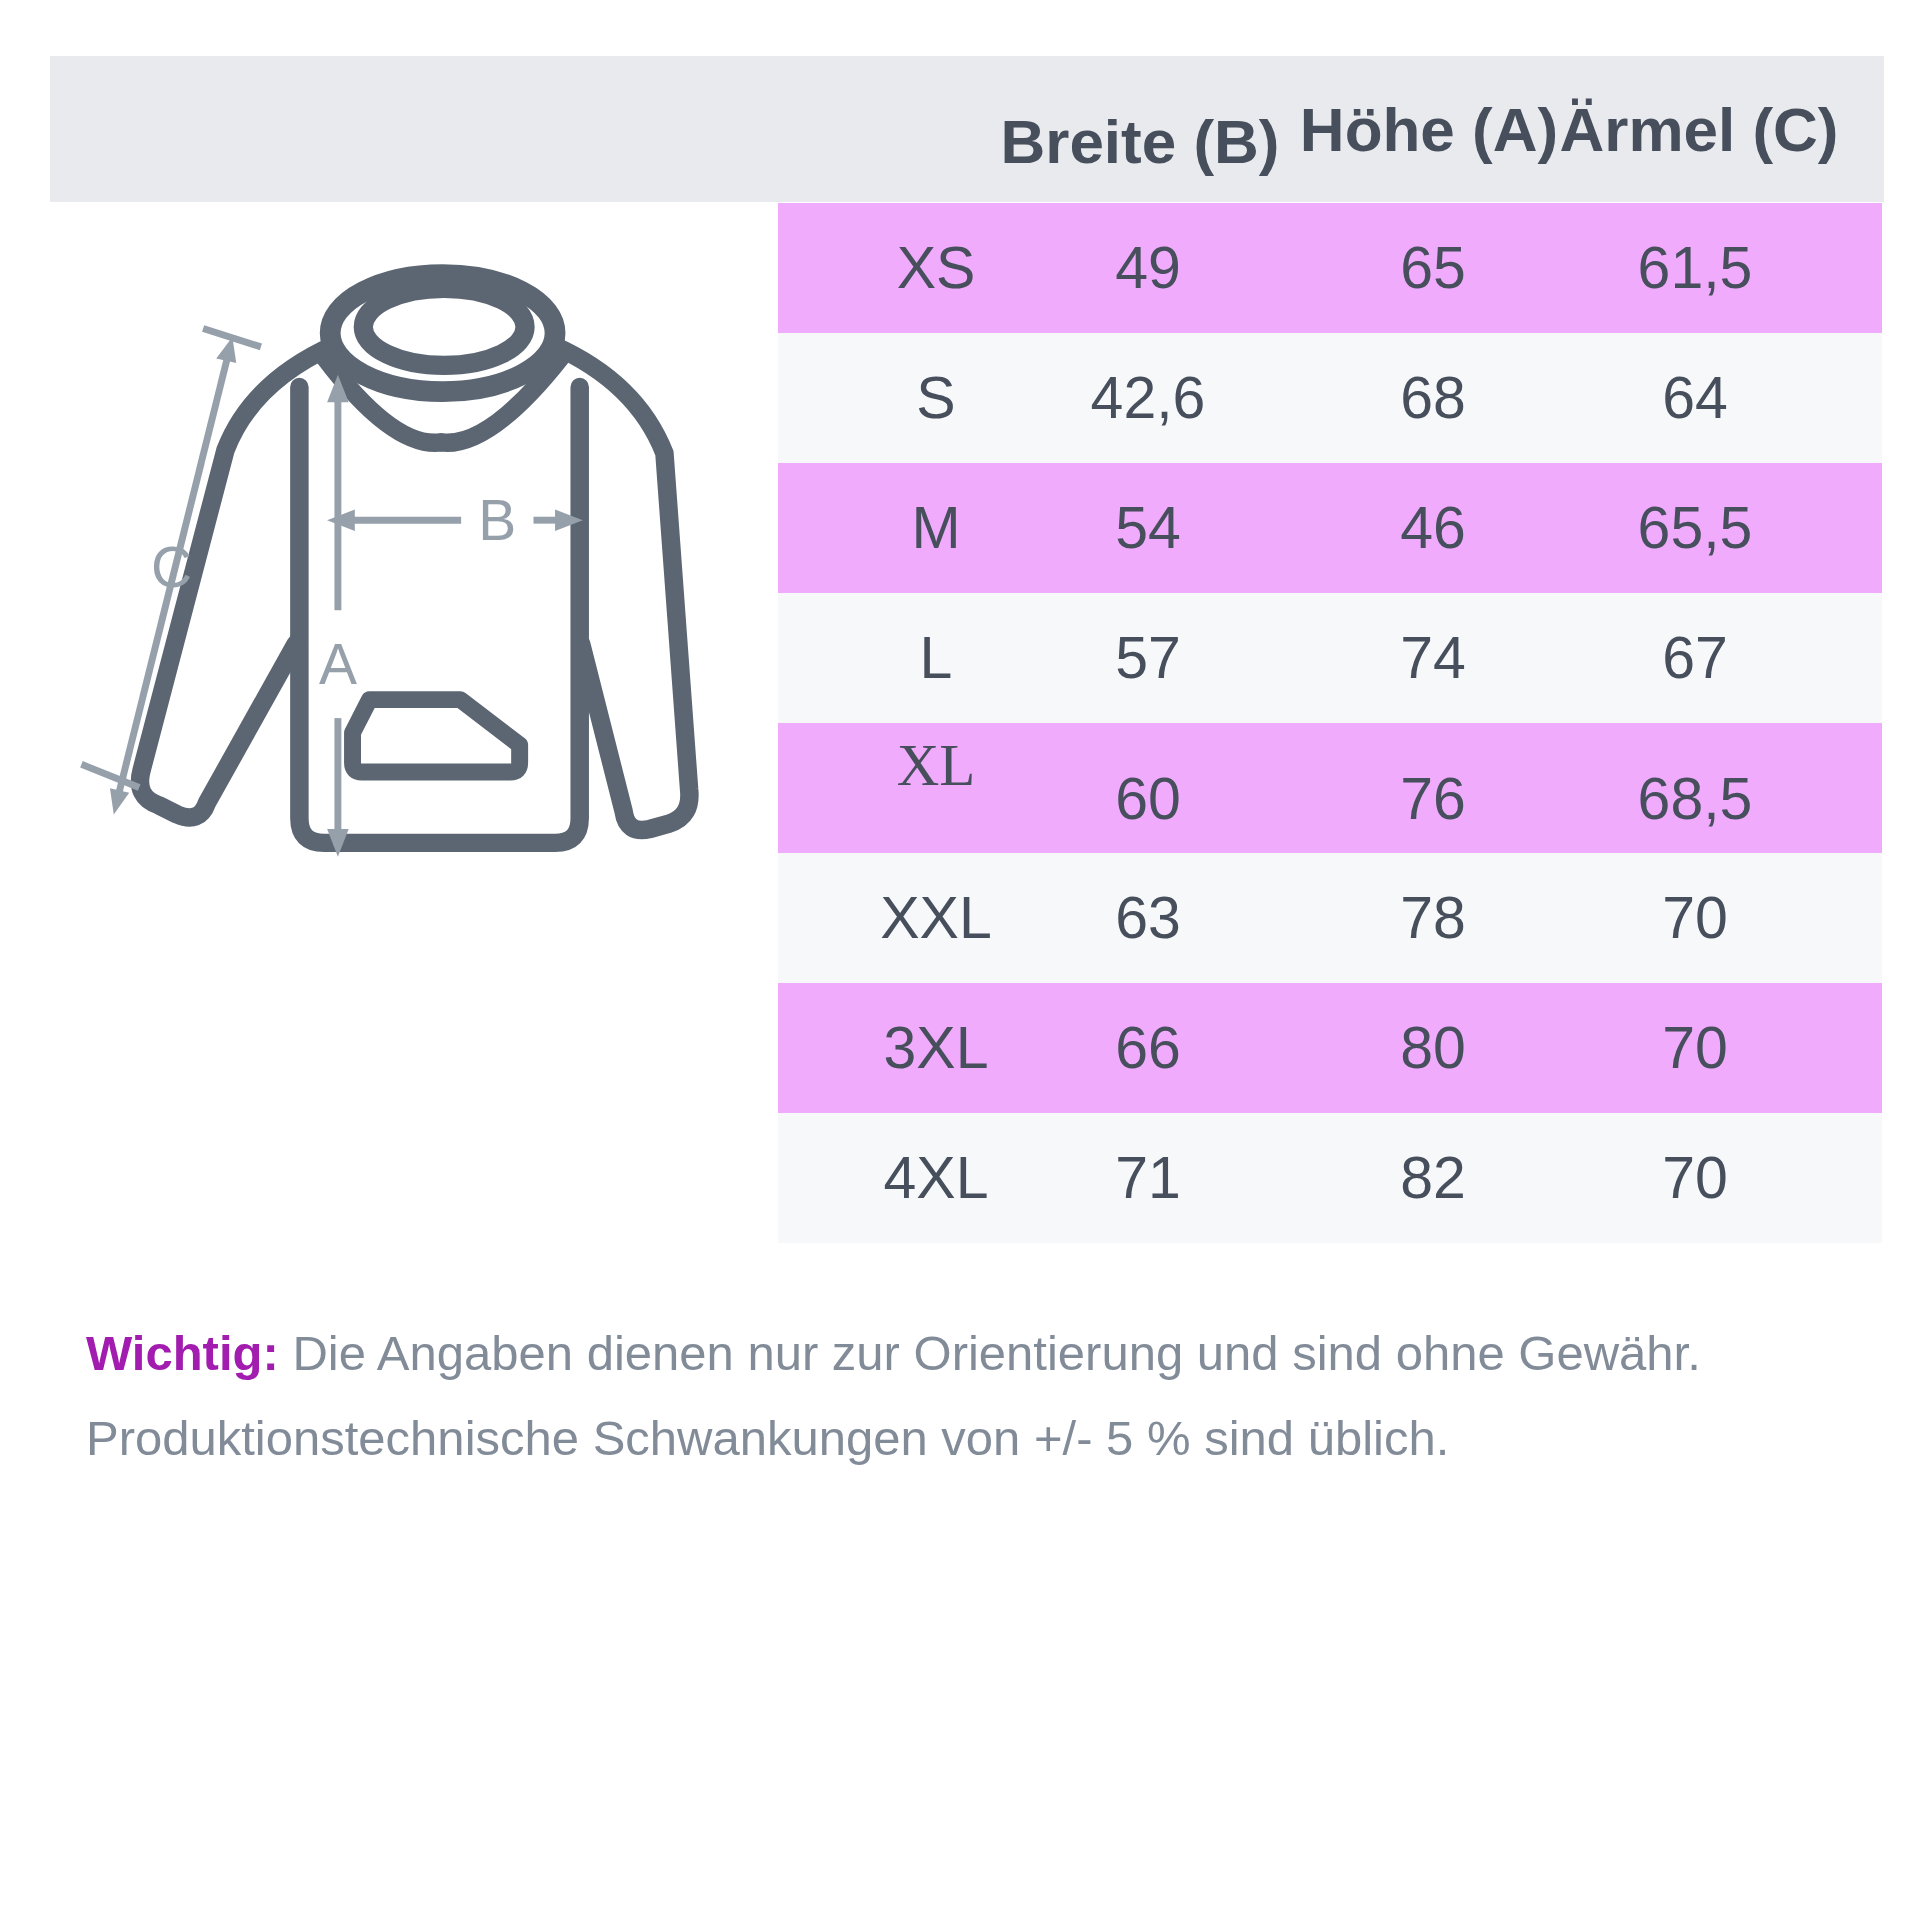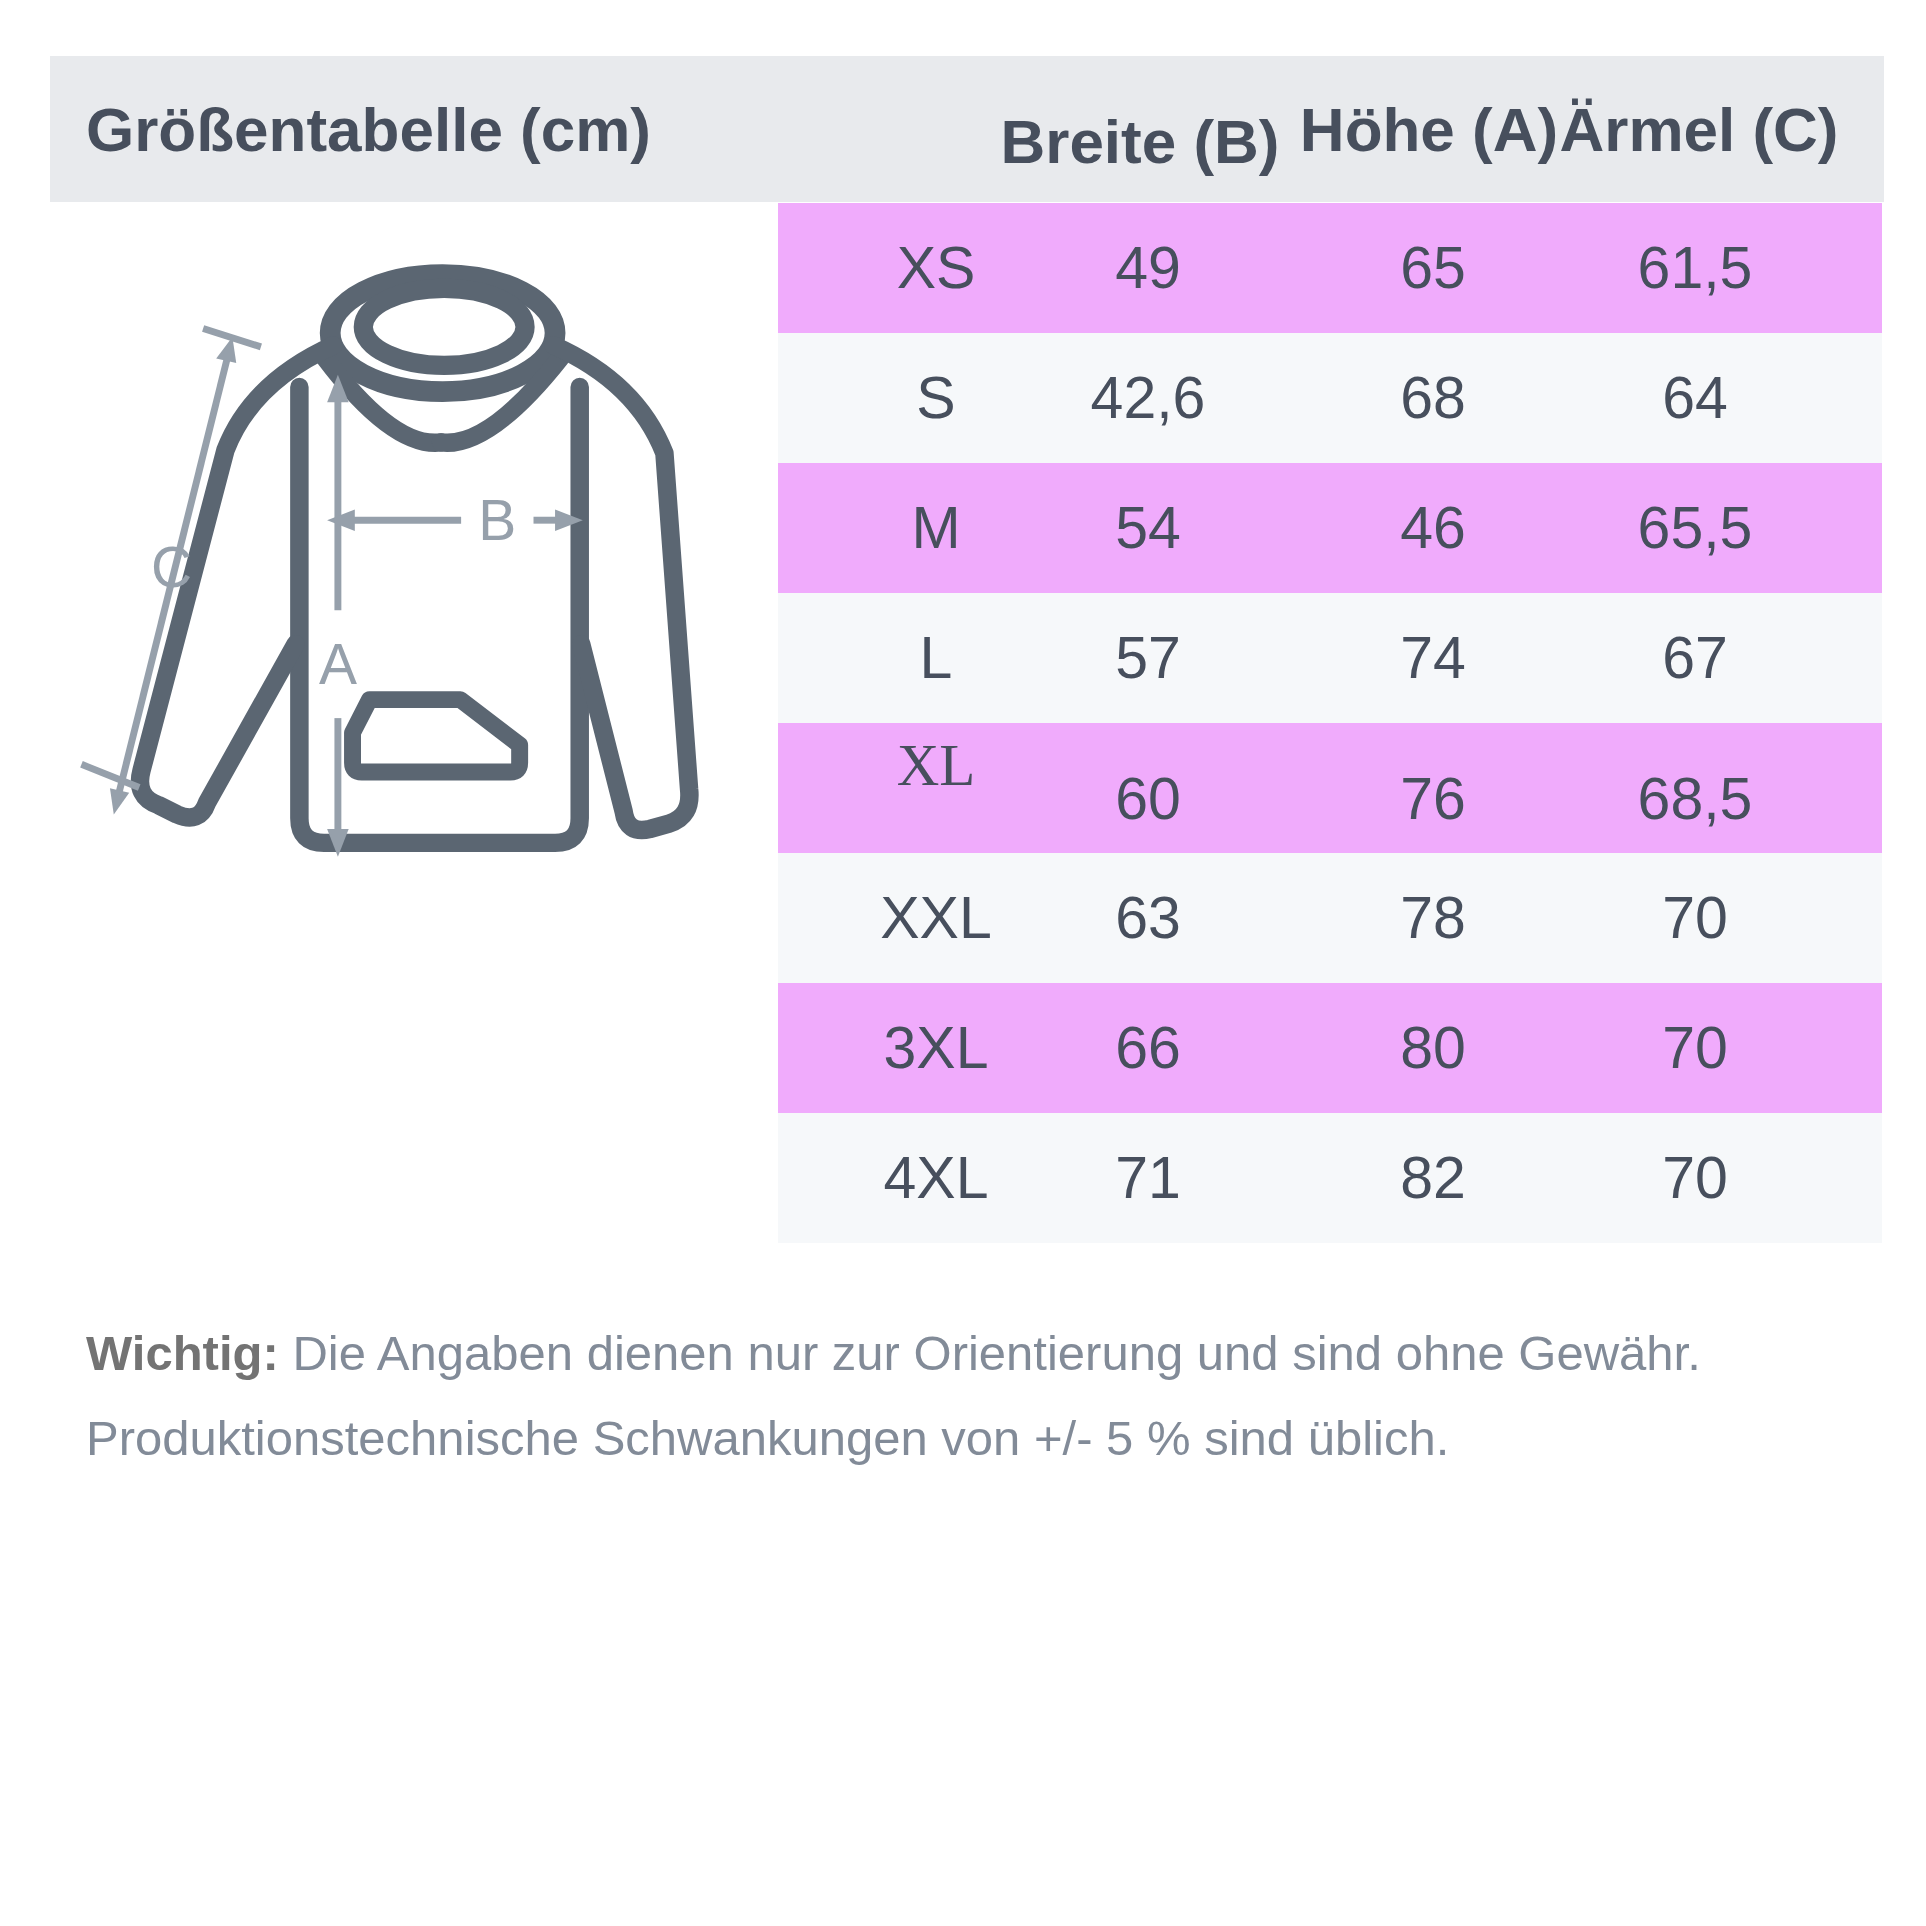--- a/index.html
+++ b/index.html
@@ -42,27 +42,26 @@
 
   
   .diagram{position:absolute;left:62px;top:216px;width:732px;height:670px;}
   .diagram svg{display:block;width:732px;height:670px;}
 
   
   .note{
     position:absolute;left:86px;top:1262px;width:1741px;
     font-size:49px;line-height:85px;color:#828b98;
   }
-  .note strong{color:#737373;font-weight:bold;}
+  .note strong{color:#a21caf;font-weight:bold;}
 </style>
 </head>
 <body>
 
 <div class="header">
-  <div class="title">Größentabelle (cm)</div>
   <div class="col-head c1">Breite (B)</div>
   <div class="col-head c3">Ärmel (C)</div>
   <div class="col-head c2">Höhe (A)</div>
 </div>
 
 <div class="diagram">
   <svg viewBox="0 0 950 870" xmlns="http://www.w3.org/2000/svg">
     <g fill="none" stroke="#5b6672" stroke-width="24" stroke-linecap="round" stroke-linejoin="round">
 
       <ellipse cx="494" cy="152" rx="146" ry="76" stroke-width="27"></ellipse>

